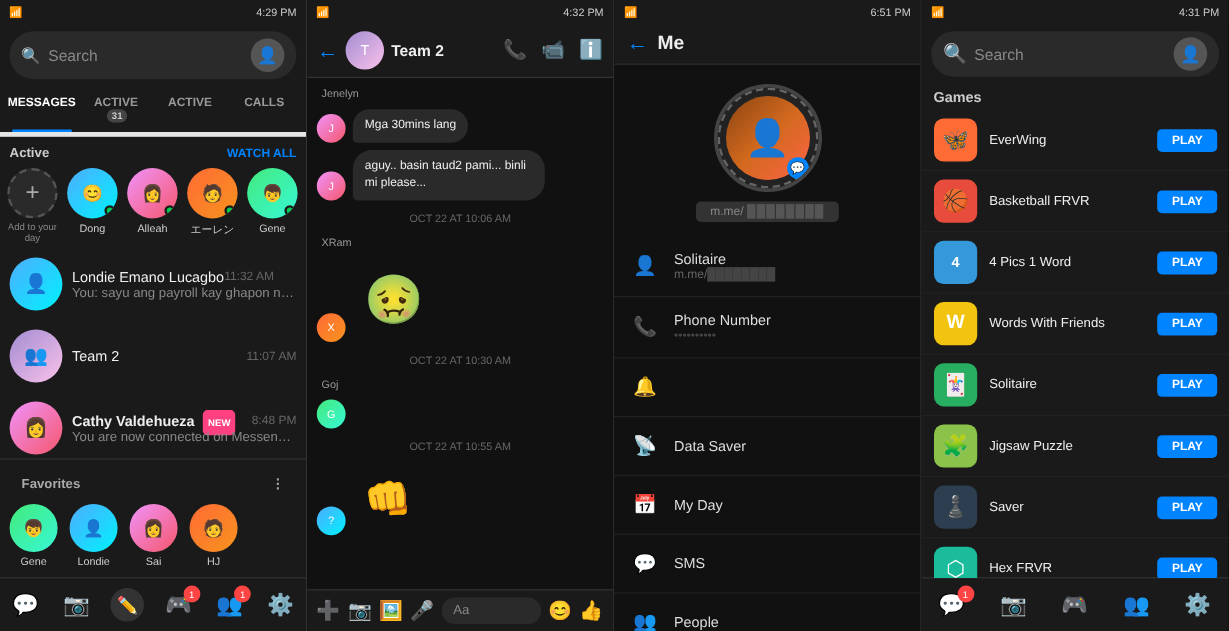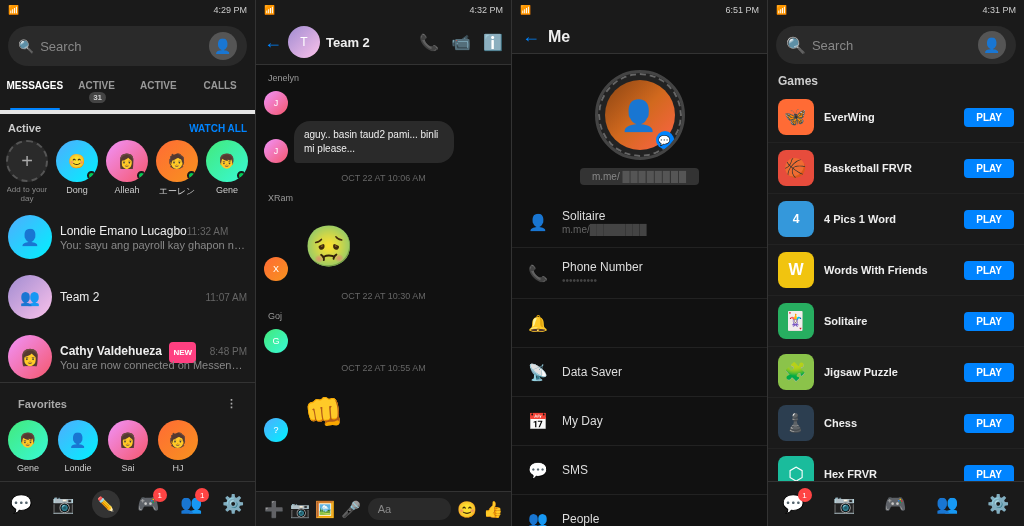--- a/index.html
+++ b/index.html
@@ -460,21 +460,21 @@
       gap: 10px;
       border-bottom: 1px solid #222;
     }
     .game-icon {
       width: 36px; height: 36px;
       border-radius: 8px;
       flex-shrink: 0;
       display: flex; align-items: center; justify-content: center;
       font-size: 18px;
     }
-    .game-name { flex: 1; font-size: 11px; color: #eee; font-weight: 700; }
+    .game-name { flex: 1; font-size: 11px; color: #eee; font-weight: 400; }
     .play-btn {
       background: #0084ff;
       color: #fff;
       border: none;
       border-radius: 4px;
       padding: 4px 12px;
       font-size: 10px;
       font-weight: 700;
       cursor: pointer;
     }
@@ -678,20 +678,21 @@
       <span class="header-icon">📹</span>
       <span class="header-icon">ℹ️</span>
     </div>
   </div>
 
   <div class="messages-area">
 
     <div class="msg-sender-name">Jenelyn</div>
     <div class="msg-row">
       <div class="msg-avatar-small av-pink">J</div>
+      <div class="bubble received">Mga 30mins lang</div>
     </div>
     <div class="msg-row">
       <div class="msg-avatar-small av-pink">J</div>
       <div class="bubble received">aguy.. basin taud2 pami... binli mi please...</div>
     </div>
 
     <div class="msg-timestamp">OCT 22 AT 10:06 AM</div>
 
     <div class="msg-sender-name">XRam</div>
     <div class="msg-row">
@@ -849,21 +850,21 @@
       <span class="game-name">Solitaire</span>
       <button class="play-btn">PLAY</button>
     </div>
     <div class="game-item">
       <div class="game-icon gi-lime">🧩</div>
       <span class="game-name">Jigsaw Puzzle</span>
       <button class="play-btn">PLAY</button>
     </div>
     <div class="game-item">
       <div class="game-icon gi-dark">♟️</div>
-      <span class="game-name">Chess</span>
+      <span class="game-name">Saver</span>
       <button class="play-btn">PLAY</button>
     </div>
     <div class="game-item">
       <div class="game-icon gi-teal">⬡</div>
       <span class="game-name">Hex FRVR</span>
       <button class="play-btn">PLAY</button>
     </div>
 
   </div>
 

